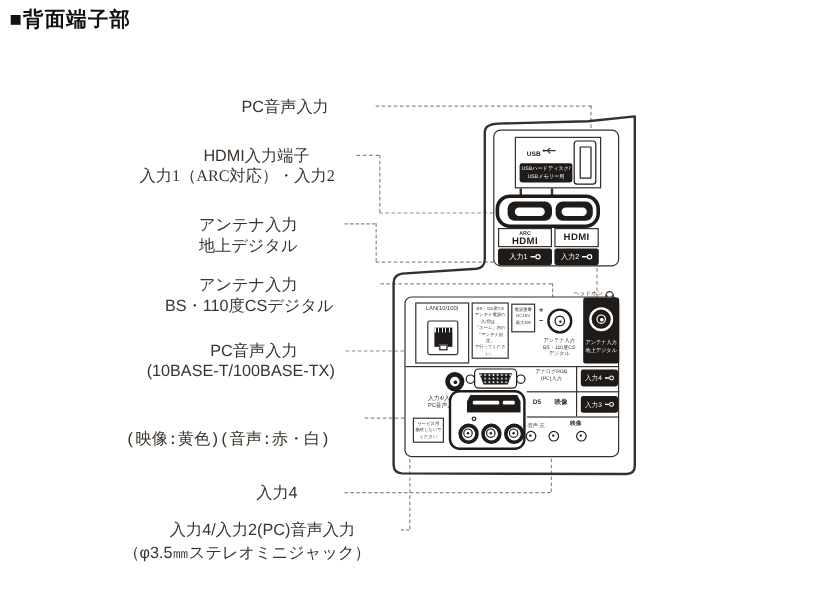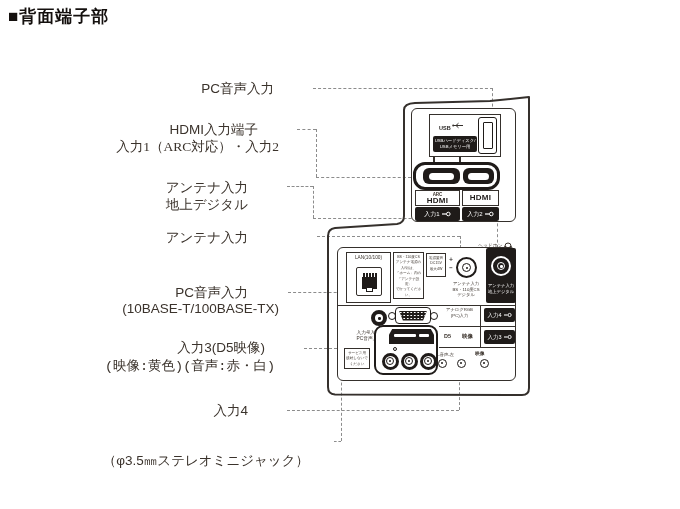--- a/index.html
+++ b/index.html
@@ -37,25 +37,26 @@
 <div class="stage">
 
   <div class="abs title">■背面端子部</div>
 
   <div class="abs lbl" style="right:370px;top:80px;">PC音声入力</div>
   <div class="abs lbl" style="right:386px;top:121px;">HDMI入力端子</div>
   <div class="abs lbl" style="right:365px;top:138px;font-family:Liberation Serif, serif;">入力1（ARC対応）・入力2</div>
   <div class="abs lbl" style="right:396px;top:179px;">アンテナ入力</div>
   <div class="abs lbl" style="right:396px;top:196px;">地上デジタル</div>
   <div class="abs lbl" style="right:396px;top:229px;">アンテナ入力</div>
+  <div class="abs lbl" style="right:366px;top:246px;">BS・110度CSデジタル</div>
   <div class="abs lbl" style="right:396px;top:284px;">PC音声入力</div>
   <div class="abs lbl" style="right:365px;top:301px;">(10BASE-T/100BASE-TX)</div>
-  <div class="abs lbl" style="right:379px;top:339px;">入力3(D5映像)</div>
   <div class="abs lbl" style="right:369px;top:357px;font-family:Liberation Mono, monospace;">(映像:黄色)(音声:赤・白)</div>
   <div class="abs lbl" style="right:396px;top:402px;">入力4</div>
+  <div class="abs lbl" style="right:348px;top:433px;">入力4/入力2(PC)音声入力</div>
   <div class="abs lbl" style="right:335px;top:452px;">（φ3.5㎜ステレオミニジャック）</div>
 
   <div class="abs dh" style="left:313px;top:88px;width:180px;"></div>
   <div class="abs dv" style="left:492px;top:88px;height:29px;"></div>
   <div class="abs dh" style="left:297px;top:129px;width:19px;"></div>
   <div class="abs dv" style="left:316px;top:129px;height:48px;"></div>
   <div class="abs dh" style="left:316px;top:177px;width:95px;"></div>
   <div class="abs dh" style="left:287px;top:186px;width:26px;"></div>
   <div class="abs dv" style="left:313px;top:186px;height:32px;"></div>
   <div class="abs dh" style="left:313px;top:218px;width:184px;"></div>

